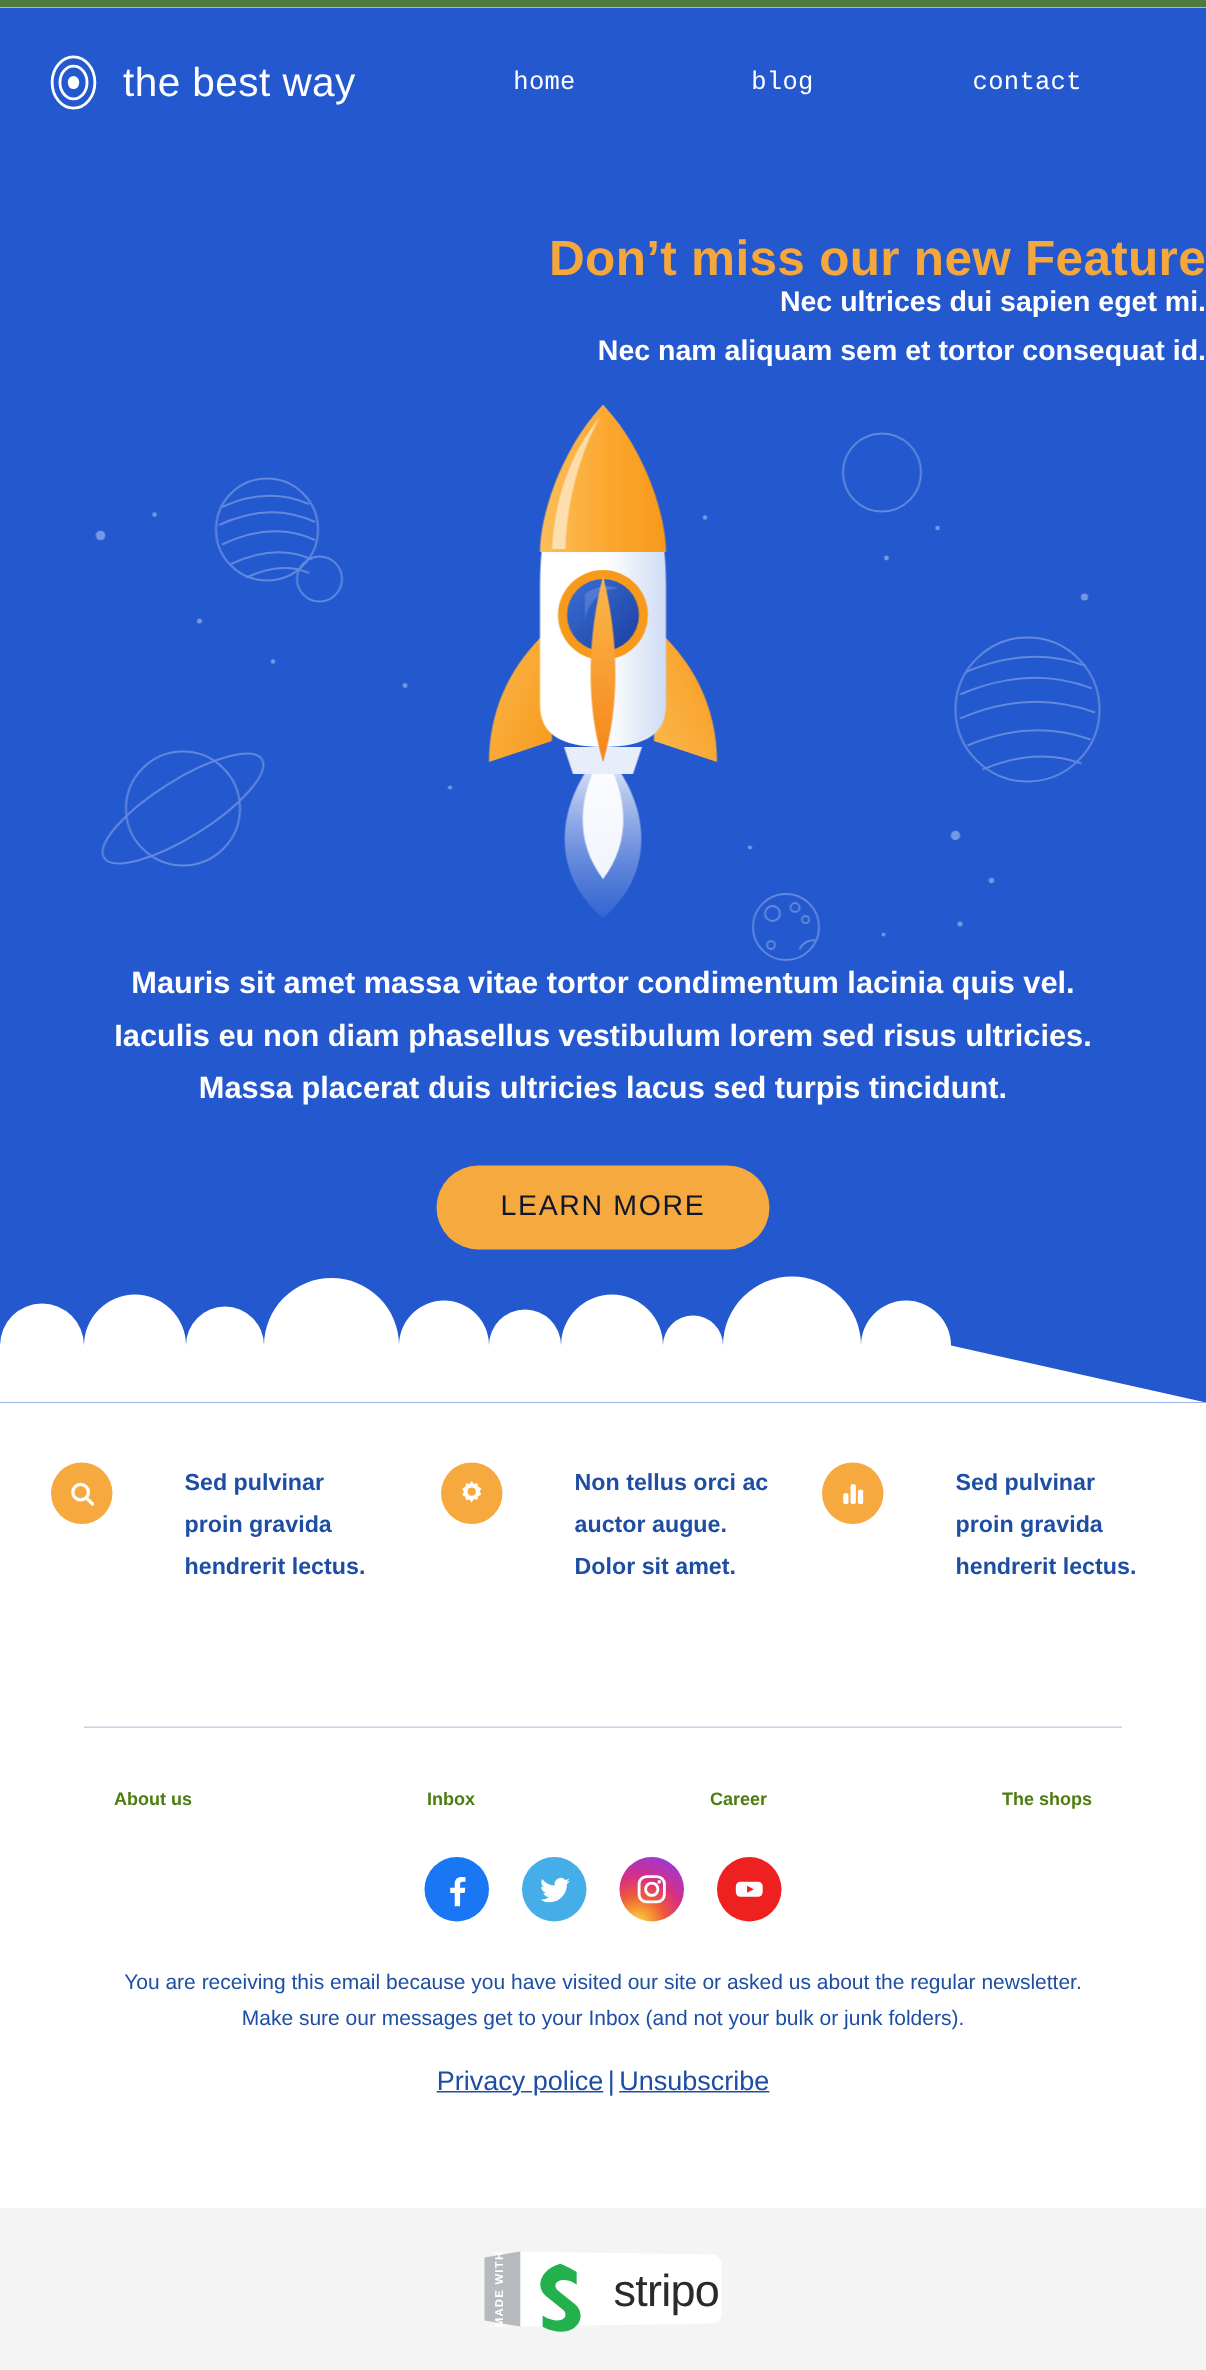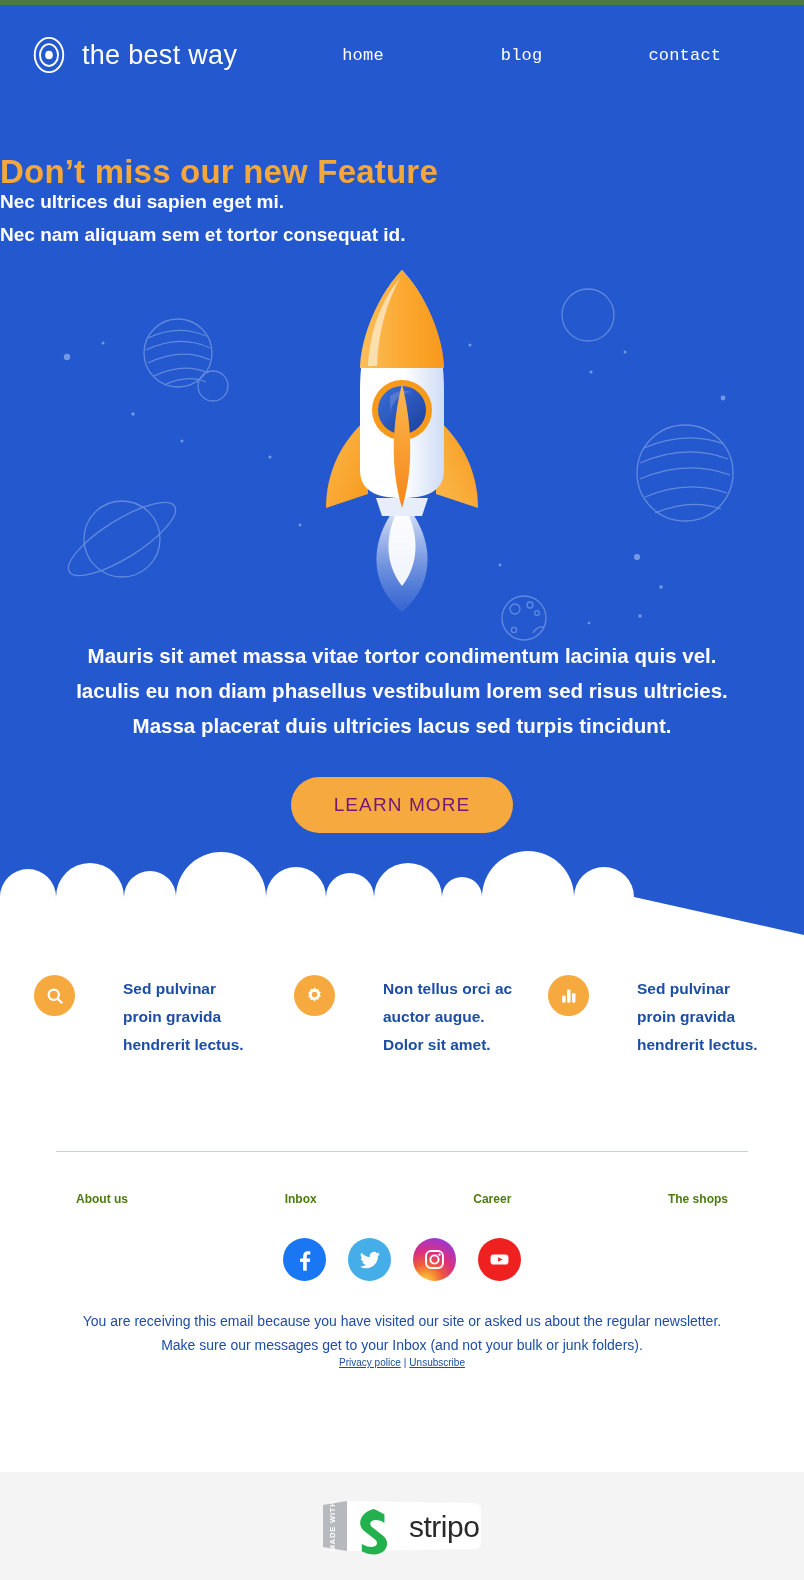--- a/index.html
+++ b/index.html
@@ -63,21 +63,21 @@
   .nav a.n2 { margin-left: 106px; }
 
   
   .space-layer {
     position: absolute; inset: 0;
     z-index: 1;
     pointer-events: none;
   }
 
   
-  .hero-text { position: relative; z-index: 5; text-align: left; }
+  .hero-text { position: relative; z-index: 5; text-align: right; }
   .headline {
     margin-top: 48px;
     color: #f5a73c;
     font-size: 33px;
     font-weight: bold;
     letter-spacing: .2px;
   }
   .sub-line {
     color: #ffffff;
     font-size: 19px;
@@ -100,21 +100,21 @@
     color: #ffffff;
     font-size: 20.5px;
     font-weight: bold;
     line-height: 35px;
   }
 
   .cta-wrap { position: relative; z-index: 5; text-align: center; margin-top: 34px; }
   .cta {
     display: inline-block;
     background: #f6a93e;
-    color: #701a75;
+    color: #0f172a;
     font-size: 19px;
     letter-spacing: 1.1px;
     padding: 17px 43px;
     border: none;
     border-radius: 30px;
     cursor: pointer;
     font-family: "Liberation Sans", sans-serif;
   }
 
   
@@ -173,21 +173,21 @@
     display: flex; align-items: center; justify-content: center;
     cursor: pointer;
   }
   .disclaimer {
     margin-top: 28px;
     text-align: center;
     color: #1d4ea3;
     font-size: 14px;
     line-height: 24px;
   }
-  .legal { margin-top: 0; text-align: center; font-size: 10px; color: #1d4ea3; }
+  .legal { margin-top: 20px; text-align: center; font-size: 18px; color: #1d4ea3; }
   .legal a { color: #1d4ea3; text-decoration: underline; }
   .legal .sep { margin: 0 3px; }
 
   
   .badge-area {
     position: absolute; left: 0; top: 1472px;
     width: 804px; height: 108px;
     display: flex; align-items: center; justify-content: center;
   }
 </style>

